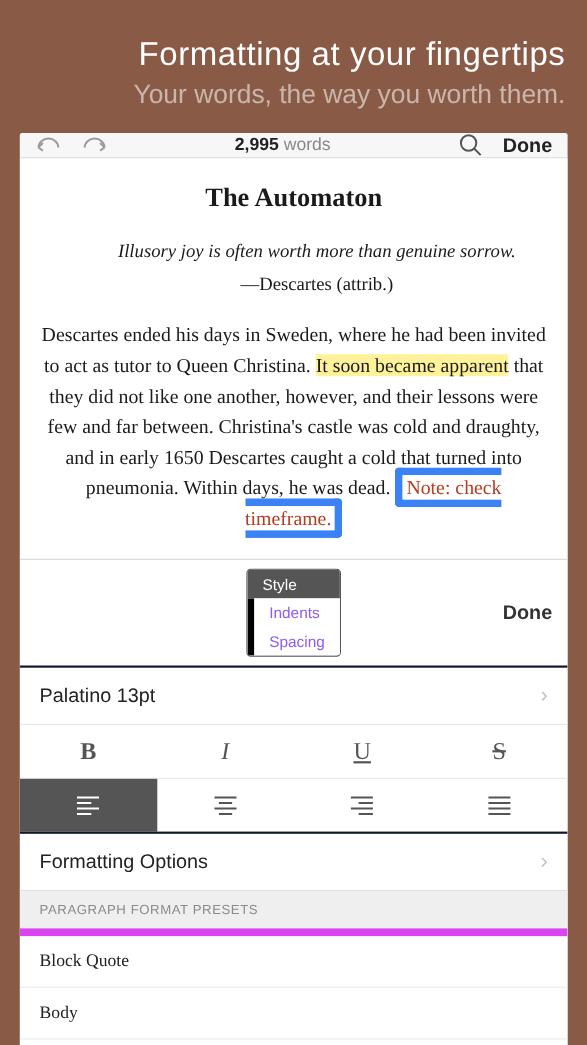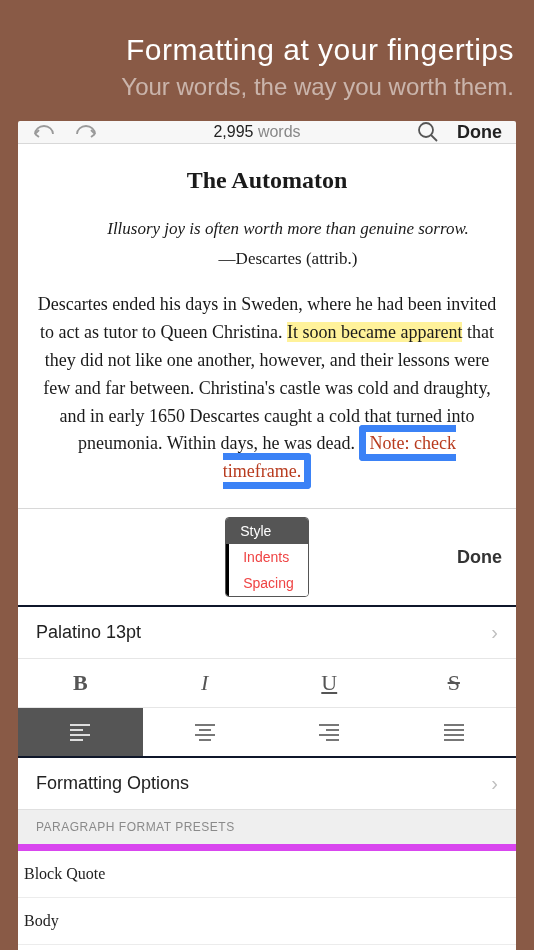--- a/index.html
+++ b/index.html
@@ -46,21 +46,21 @@
       display: flex;
       gap: 18px;
       width: 90px;
     }
     .topbar-center {
       flex: 1;
       text-align: center;
       font-size: 16px;
       color: #333;
     }
-    .topbar-center .wc-num { font-weight: 400; color: #222; }
+    .topbar-center .wc-num { font-weight: 700; color: #222; }
     .topbar-center .wc-label { color: #888; font-weight: 400; }
     .topbar-right {
       display: flex;
       align-items: center;
       gap: 18px;
       justify-content: flex-end;
       width: 110px;
     }
     .icon-btn { color: #9a9a9a; display: inline-flex; }
     .done-btn {
@@ -118,23 +118,23 @@
       display: flex;
       margin: 0 auto;
       border: 1px solid #555;
       border-radius: 4px;
       overflow: hidden;
       flex-direction: column;
     }
     .seg {
       padding: 5px 14px;
       font-size: 14px;
-      color: #ef4444;
+      color: #8b5cf6;
       background: #fff;
-      border-left: 3px solid #000000;
+      border-left: 6px solid #000000;
       cursor: pointer;
     }
     .seg:first-child { border-left: none; }
     .seg.active { background: #555; color: #fff; }
     .fp-done {
       width: 70px;
       text-align: right;
       font-size: 18px;
       font-weight: 600;
       color: #333;
@@ -186,21 +186,21 @@
     .preset-header {
       background: #efefef;
       padding: 10px 18px;
       font-size: 12px;
       letter-spacing: 0.5px;
       color: #8a8a8a;
       border-top: 1px solid #e0e0e0;
       border-bottom: 7px solid #d946ef;
     }
     .preset-row {
-      padding: 14px 6px;
+      padding: 14px 18px;
       font-size: 16px;
       font-family: Palatino, Georgia, serif;
       color: #222;
       border-bottom: 1px solid #ececec;
       cursor: pointer;
     }
     svg { display: block; }
   </style>
 </head>
 <body>

